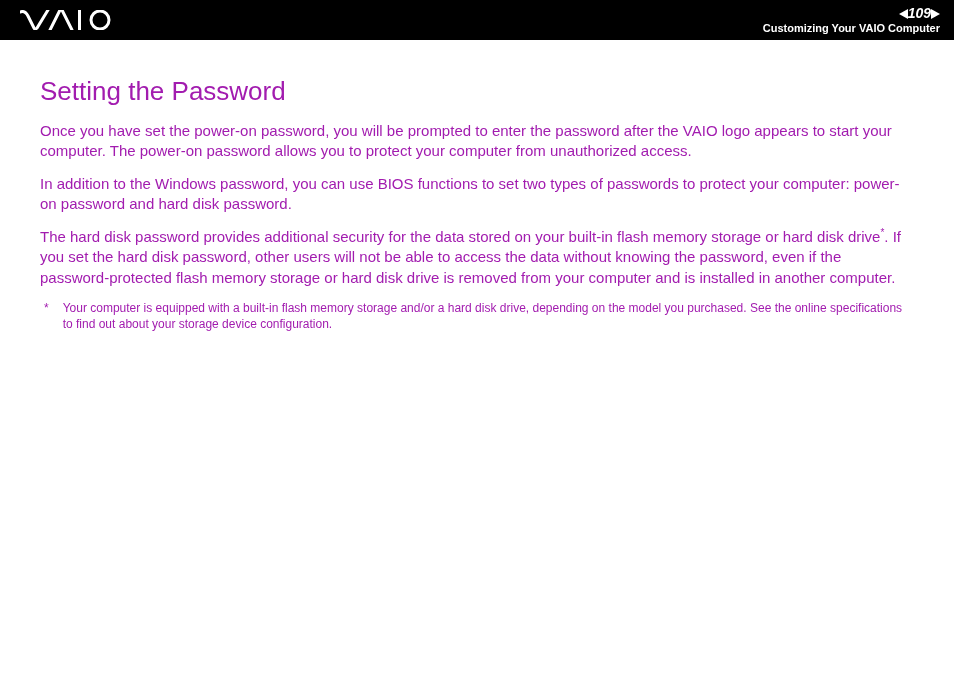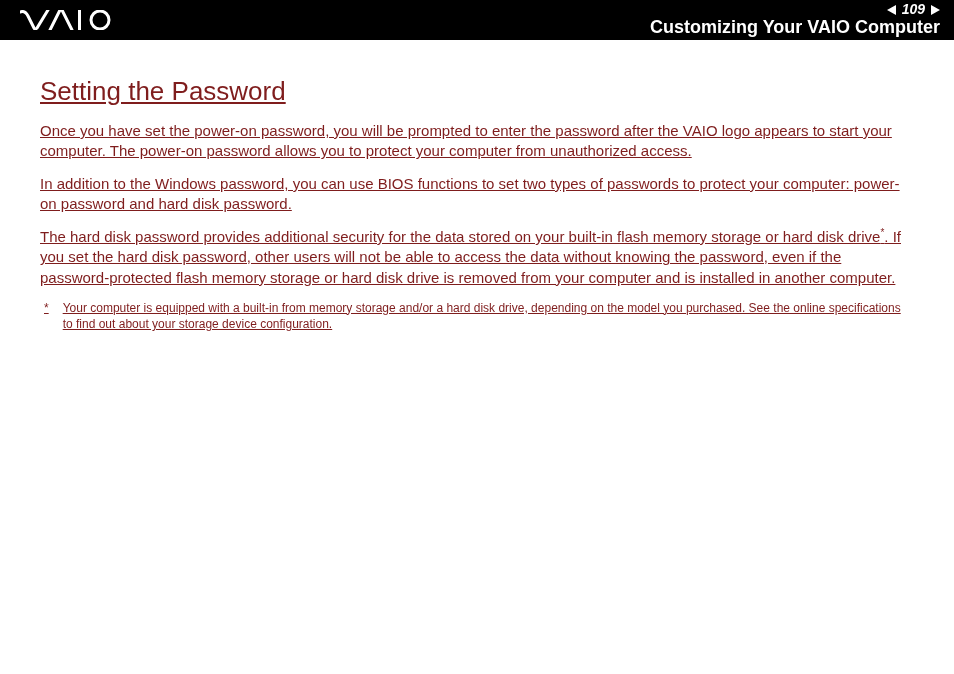--- a/index.html
+++ b/index.html
@@ -26,45 +26,43 @@
   .page-nav {
     display: flex;
     flex-direction: column;
     align-items: flex-end;
     color: #fff;
     line-height: 1.1;
   }
   .page-number-row {
     display: flex;
     align-items: center;
-    gap: 6px;
   }
   .page-number {
     font-weight: bold;
     font-style: italic;
     font-size: 14px;
   }
   .section-label {
     font-weight: bold;
-    font-size: 18px;
+    font-size: 11px;
   }
   .arrow {
     width: 0;
     height: 0;
     border-top: 5px solid transparent;
     border-bottom: 5px solid transparent;
     display: inline-block;
   }
   .arrow.left { border-right: 9px solid #fff; }
   .arrow.right { border-left: 9px solid #fff; }
 
   .content {
     padding: 36px 40px 0 40px;
-    color: #7f1d1d;
-    text-decoration: underline;
+    color: #a21caf;
   }
   .page-title {
     font-size: 26px;
     font-weight: normal;
     margin-bottom: 14px;
   }
   .body-para {
     font-size: 15px;
     line-height: 1.35;
     margin-bottom: 12px;
@@ -117,15 +115,15 @@
 
   <p class="body-para">Once you have set the power-on password, you will be prompted to enter the password after the VAIO logo appears to start your computer. The power-on password allows you to protect your computer from unauthorized access.</p>
   <p class="body-para">In addition to the Windows password, you can use BIOS functions to set two types of passwords to protect your computer: power-on password and hard disk password.</p>
 
   <p class="body-para">
     <span>The hard disk password provides additional security for the data stored on your built-in flash memory storage or hard disk drive</span><span class="sup">*</span><span>. If you set the hard disk password, other users will not be able to access the data without knowing the password, even if the password-protected flash memory storage or hard disk drive is removed from your computer and is installed in another computer.</span>
   </p>
 
   <div class="footnote">
     <span class="footnote-marker">*</span>
-    <span class="footnote-text">Your computer is equipped with a built-in from memory storage and/or a hard disk drive, depending on the model you purchased. See the online specifications to find out about your storage device configuration.</span>
+    <span class="footnote-text">Your computer is equipped with a built-in flash memory storage and/or a hard disk drive, depending on the model you purchased. See the online specifications to find out about your storage device configuration.</span>
   </div>
 </div>
 
 </body></html>

